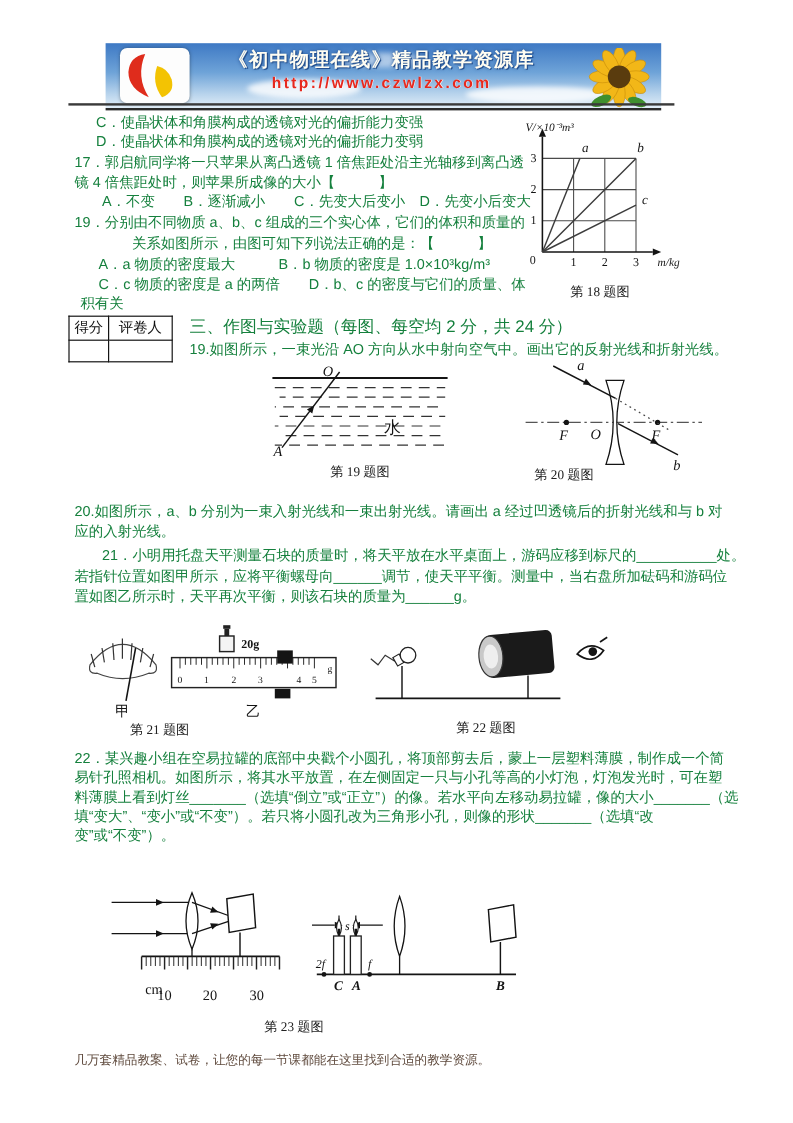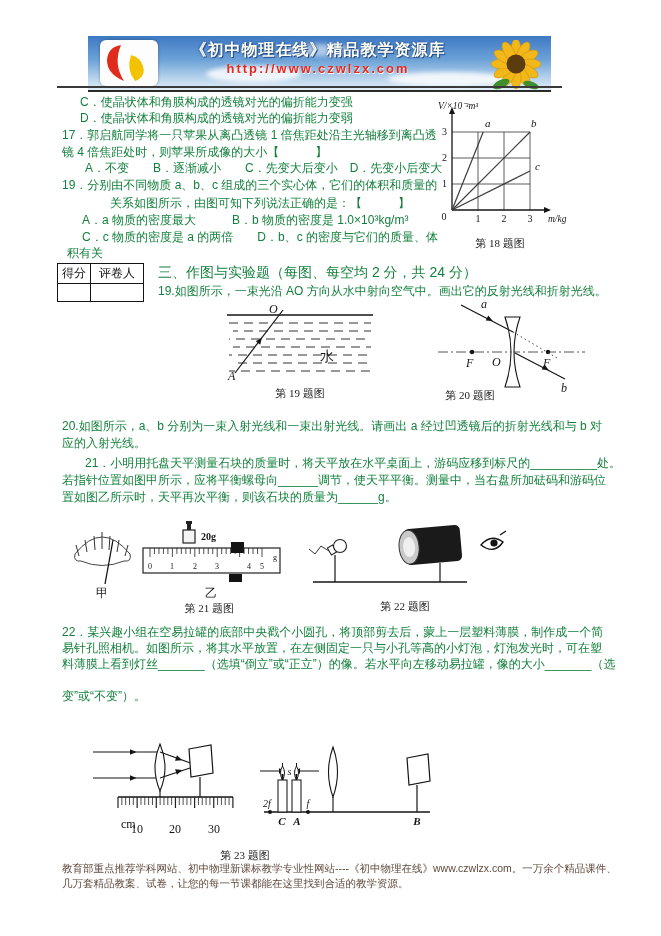--- a/index.html
+++ b/index.html
@@ -246,21 +246,21 @@
     <text x="110" y="57" font-size="8" text-anchor="middle">1</text>
     <text x="133" y="57" font-size="8" text-anchor="middle">2</text>
     <text x="155" y="57" font-size="8" text-anchor="middle">3</text>
     <text x="187" y="57" font-size="8" text-anchor="middle">4</text>
     <text x="200" y="57" font-size="8" text-anchor="middle">5</text>
     <text x="211" y="48" font-size="8">g</text>
     <rect x="169" y="30" width="13" height="11" fill="#141414"></rect>
     <rect x="167" y="62" width="13" height="8" fill="#141414"></rect>
     <text x="143" y="85" font-size="12">乙</text>
   </svg>
-  <div class="caption" style="left:104px;top:601px;width:130px;text-align:right;">第 21 题图</div>
+  <div class="caption" style="left:68px;top:601px;width:130px;">第 21 题图</div>
 
   <svg class="fig" style="left:305px;top:505px;" width="255" height="100" viewBox="0 0 255 100">
     <line x1="8" y1="77" x2="162" y2="77" stroke="#141414" stroke-width="1.4"></line>
 
     <g>
       <line x1="30" y1="50" x2="30" y2="77" stroke="#141414" stroke-width="1.2"></line>
       <polyline points="24,46 16,41 10,49 4,44" fill="none" stroke="#333" stroke-width="1"></polyline>
       <rect x="24" y="41" width="6" height="8" fill="#fff" stroke="#222" stroke-width="1" transform="rotate(-30 27 45)"></rect>
       <circle cx="35" cy="41" r="6.5" fill="#fff" stroke="#222" stroke-width="1.1"></circle>
     </g>
@@ -276,20 +276,21 @@
       <path d="M176,40 Q186,28 198,37 Q189,50 176,40 Z" fill="#fff" stroke="#141414" stroke-width="1.4"></path>
       <circle cx="189" cy="38" r="3.6" fill="#141414"></circle>
       <line x1="195" y1="30" x2="201" y2="26" stroke="#141414" stroke-width="1.4"></line>
     </g>
   </svg>
   <div class="caption" style="left:340px;top:599px;width:130px;">第 22 题图</div>
 
   <div class="tline" style="left:62px;top:625px;">22．某兴趣小组在空易拉罐的底部中央戳个小圆孔，将顶部剪去后，蒙上一层塑料薄膜，制作成一个简</div>
   <div class="tline" style="left:62px;top:657px;">料薄膜上看到灯丝_______（选填“倒立”或“正立”）的像。若水平向左移动易拉罐，像的大小_______（选</div>
   <div class="tline" style="left:62px;top:641px;">易针孔照相机。如图所示，将其水平放置，在左侧固定一只与小孔等高的小灯泡，灯泡发光时，可在塑</div>
+  <div class="tline" style="left:62px;top:673px;">填“变大”、“变小”或“不变”）。若只将小圆孔改为三角形小孔，则像的形状_______（选填“改</div>
   <div class="tline" style="left:62px;top:689px;">变”或“不变”）。</div>
 
   <svg class="fig" style="left:90px;top:733px;" width="490" height="112" viewBox="0 0 490 112">
 
     <g>
       <line x1="3" y1="19" x2="70" y2="19" stroke="#141414" stroke-width="1.2"></line>
       <line x1="3" y1="45" x2="70" y2="45" stroke="#141414" stroke-width="1.2"></line>
       <polygon points="0,-2.8 6.5,0 0,2.8" transform="translate(40,19)" fill="#141414"></polygon>
       <polygon points="0,-2.8 6.5,0 0,2.8" transform="translate(40,45)" fill="#141414"></polygon>
       <path d="M70,11 Q80,34.5 70,58 Q60,34.5 70,11 Z" fill="#fff" stroke="#141414" stroke-width="1.1"></path>
@@ -369,15 +370,14 @@
       <path d="M243,14 Q252,39 243,64 Q234,39 243,14 Z" fill="#fff" stroke="#141414" stroke-width="1.1"></path>
       <line x1="243" y1="64" x2="243" y2="79" stroke="#141414" stroke-width="1.1"></line>
 
       <polygon points="317,25 338,21 340,48 319,52" fill="#fff" stroke="#141414" stroke-width="1.2"></polygon>
       <line x1="327" y1="52" x2="327" y2="79" stroke="#141414" stroke-width="1.2"></line>
       <text x="327" y="92" font-size="11" class="it" font-weight="bold" text-anchor="middle">B</text>
     </g>
   </svg>
   <div class="caption" style="left:195px;top:848px;width:100px;">第 23 题图</div>
 
-  <div class="footer-line" style="left:62px;top:862px;">教育部重点推荐学科网站、初中物理新课标教学专业性网站----《初中物理在线》www.czwlzx.com。一万余个精品课件、</div>
   <div class="footer-line" style="left:62px;top:877px;">几万套精品教案、试卷，让您的每一节课都能在这里找到合适的教学资源。</div>
 </div>
 
 </body></html>

